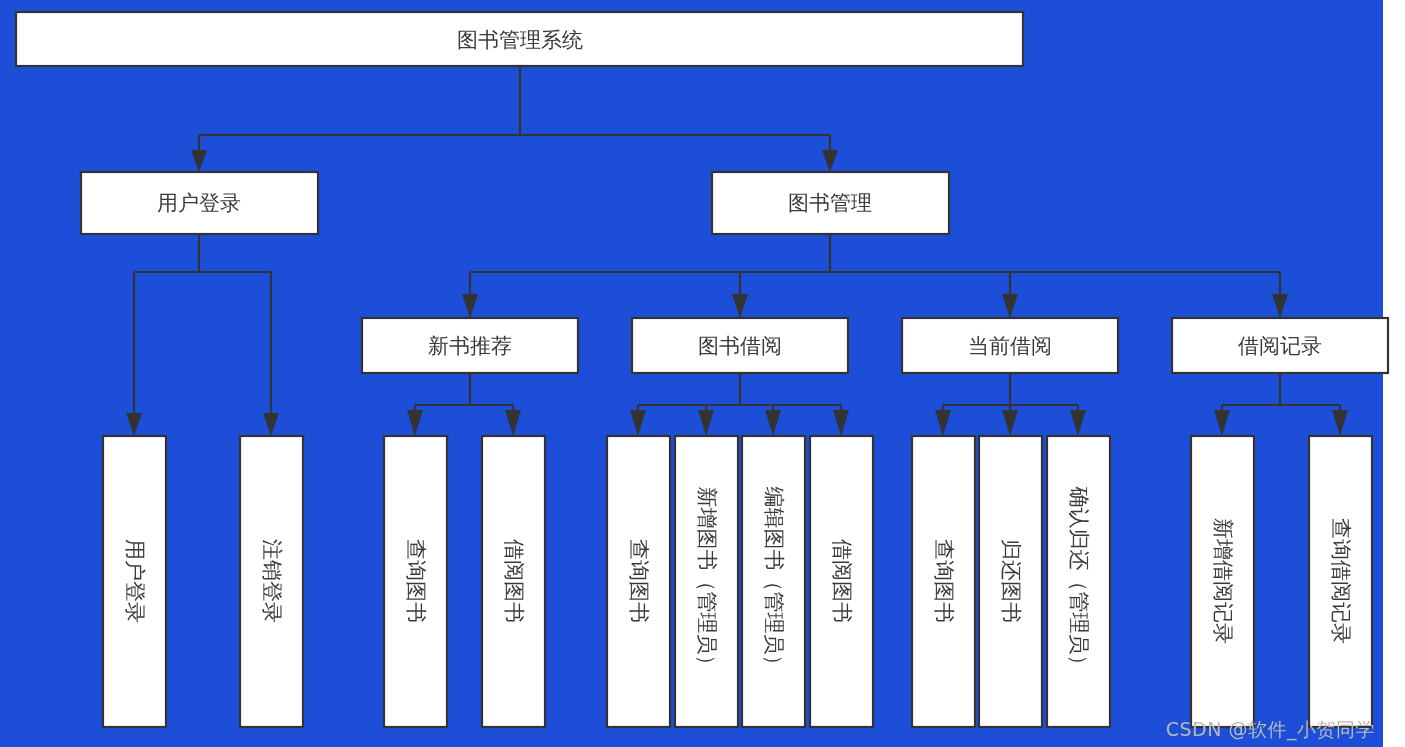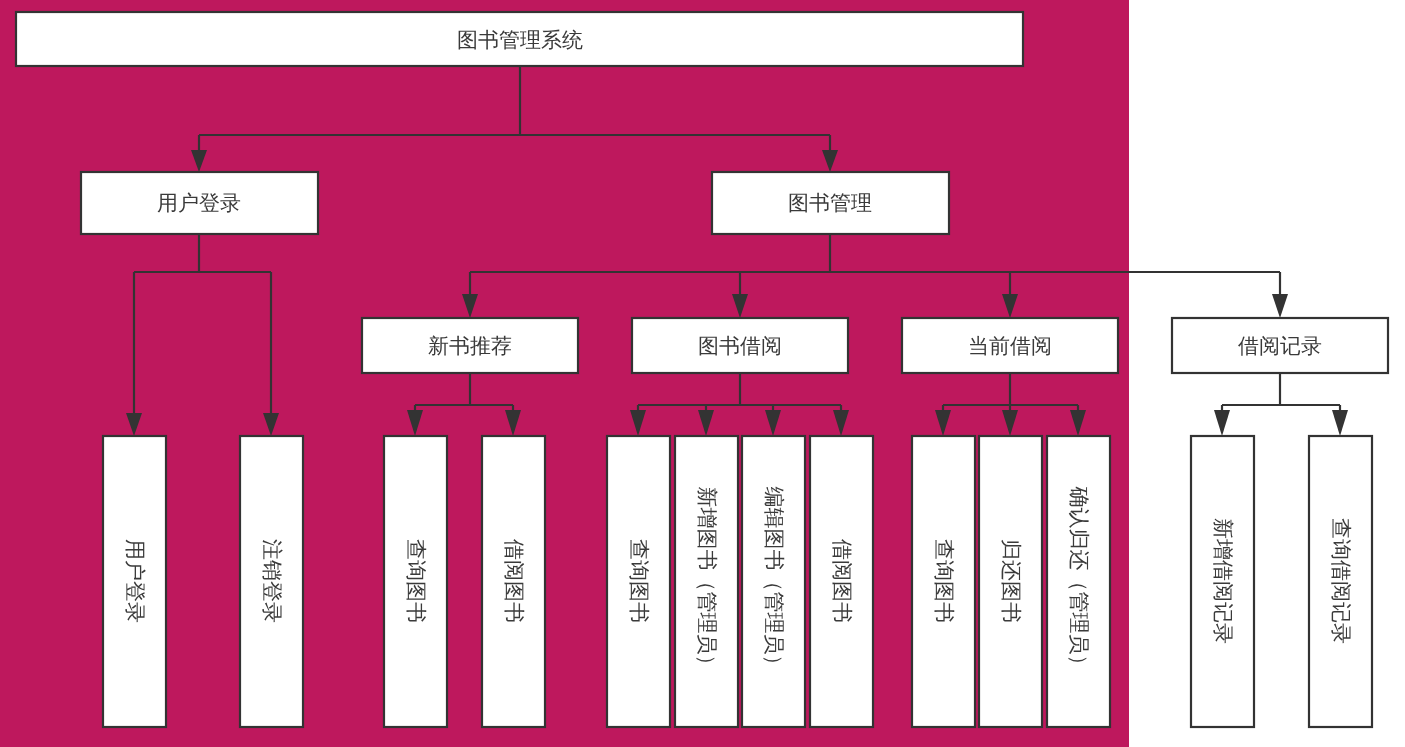--- a/index.html
+++ b/index.html
@@ -8,23 +8,23 @@
     background: #ffffff;
   }
   body {
     width: 1405px;
     height: 747px;
     font-family: "DejaVu Sans", "Liberation Sans", sans-serif;
     overflow: hidden;
   }
   #diagram-root {
     position: relative;
-    width: 1129px;
+    width: 1383px;
     height: 747px;
-    background: #be185d;
+    background: #1d4ed8;
   }
   svg#tree-svg {
     position: absolute;
     left: 0;
     top: 0;
     width: 1405px;
     height: 747px;
   }
   .node-box {
     fill: #ffffff;
@@ -231,14 +231,15 @@
       <text class="node-label-vert" x="1222" y="581" transform="rotate(90 1222 581)">新增借阅记录</text>
     </g>
 
     <g>
       <rect class="node-box" x="1309" y="436" width="63" height="291"></rect>
       <text class="node-label-vert" x="1340" y="581" transform="rotate(90 1340 581)">查询借阅记录</text>
     </g>
 
   </svg>
 
+  <div class="watermark">CSDN @软件_小贺同学</div>
 
 </div>
 
 </body></html>

